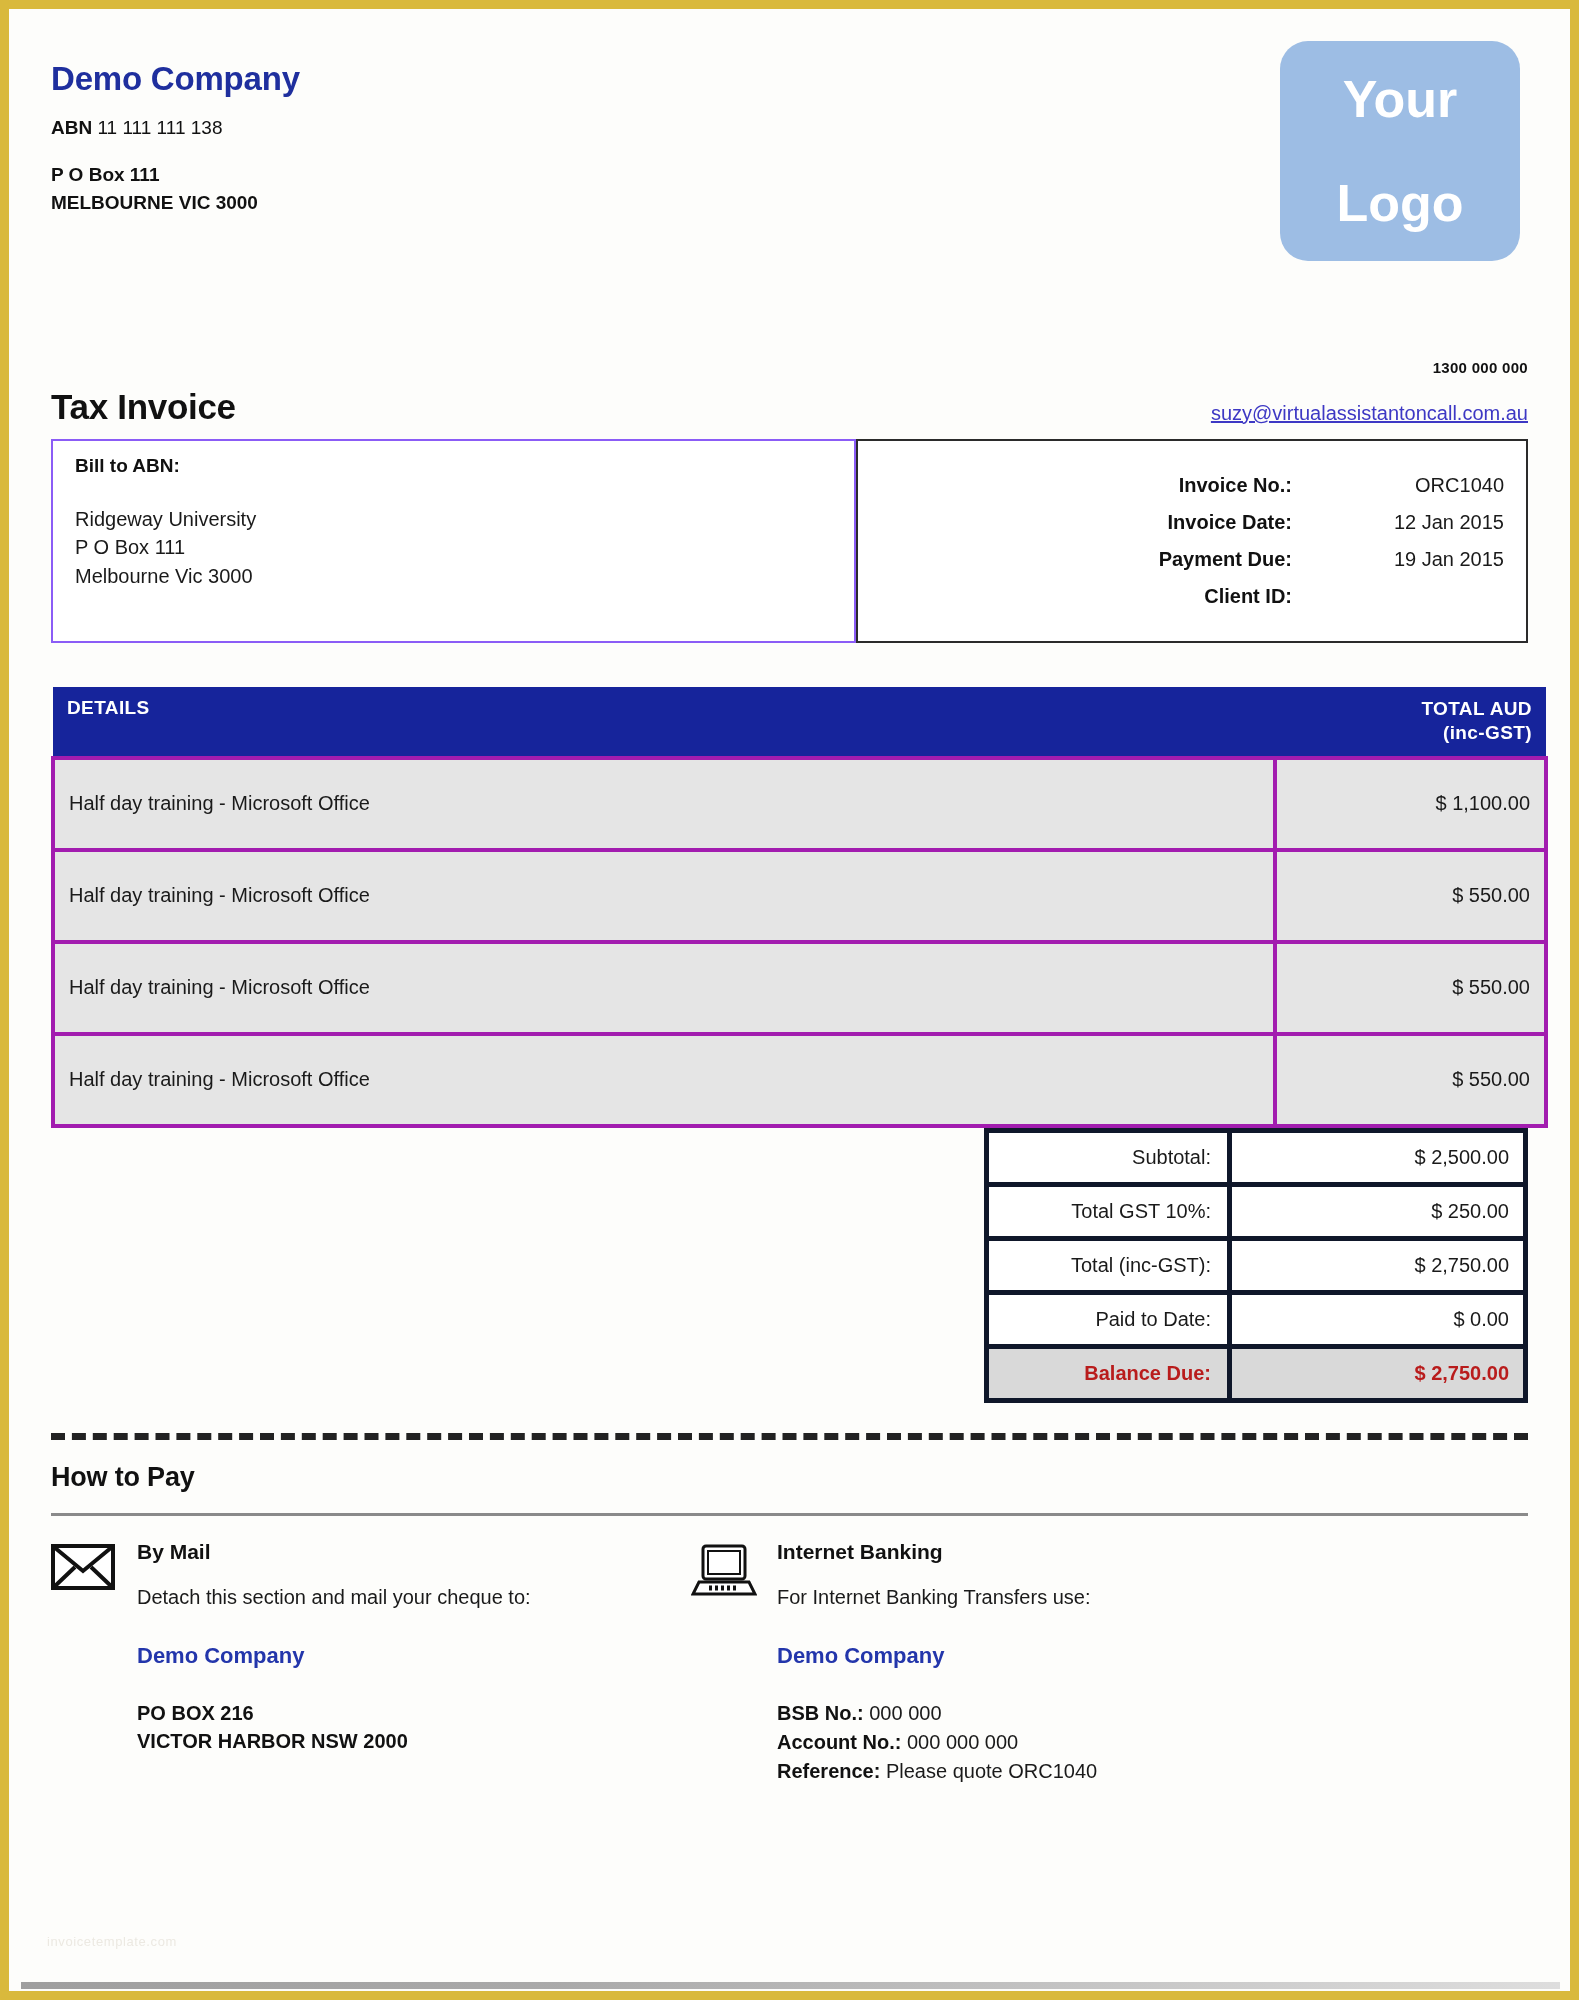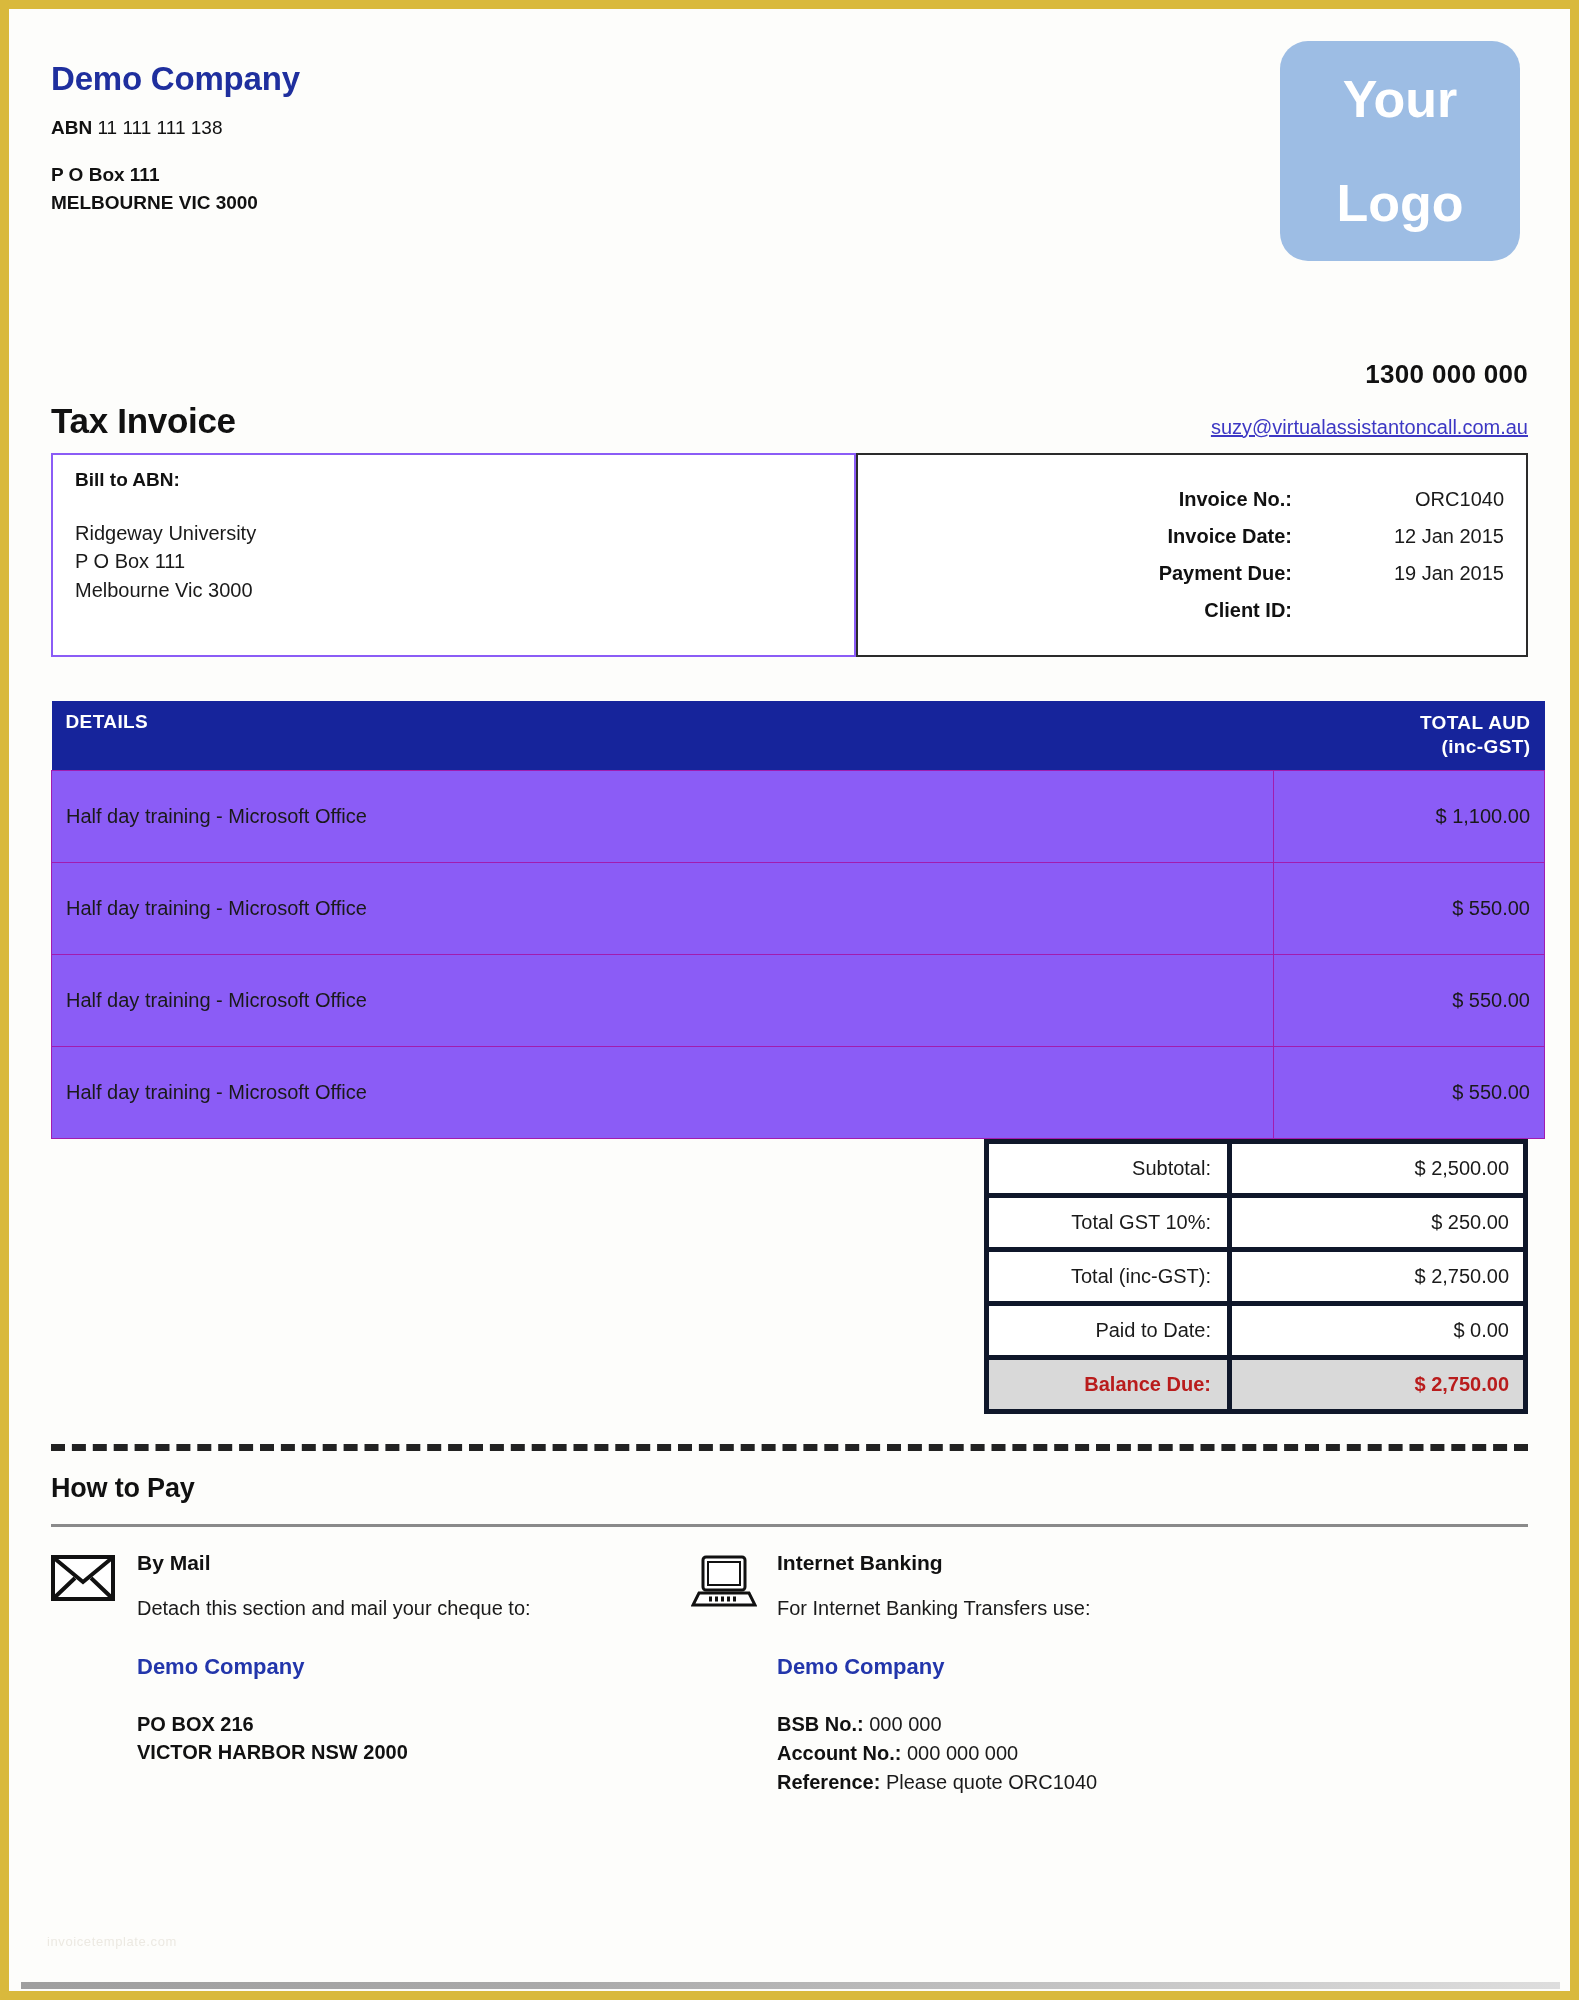--- a/index.html
+++ b/index.html
@@ -86,21 +86,21 @@
     margin-right: 8px;
     gap: 34px;
   }
 
   
   .contact-block {
     text-align: right;
     margin-top: 70px;
   }
   .phone {
-    font-size: 26px;
+    font-size: 15px;
     font-weight: bold;
     color: #111;
     letter-spacing: .3px;
   }
   .email {
     margin-top: 26px;
     font-size: 20px;
     color: #3d38c4;
     text-decoration: underline;
     display: inline-block;
@@ -189,27 +189,27 @@
     padding: 10px 14px;
     vertical-align: top;
     height: 62px;
   }
   .th-details { text-align: left; }
   .th-total   { text-align: right; line-height: 1.28; }
   .col-details { width: 1222px; }
   .col-total   { width: 271px; }
 
   .items-table tbody td {
-    border: 1px solid #a21caf;
+    border: 4px solid #a21caf;
     height: 92px;
     font-size: 20px;
     color: #1a1a1a;
     padding: 4px 14px;
     vertical-align: middle;
-    background: #8b5cf6;
+    background: #e5e5e5;
   }
   .items-table tbody td.amount {
     text-align: right;
     padding-right: 14px;
   }
 
   
   .totals-wrap {
     display: flex;
     justify-content: flex-end;

